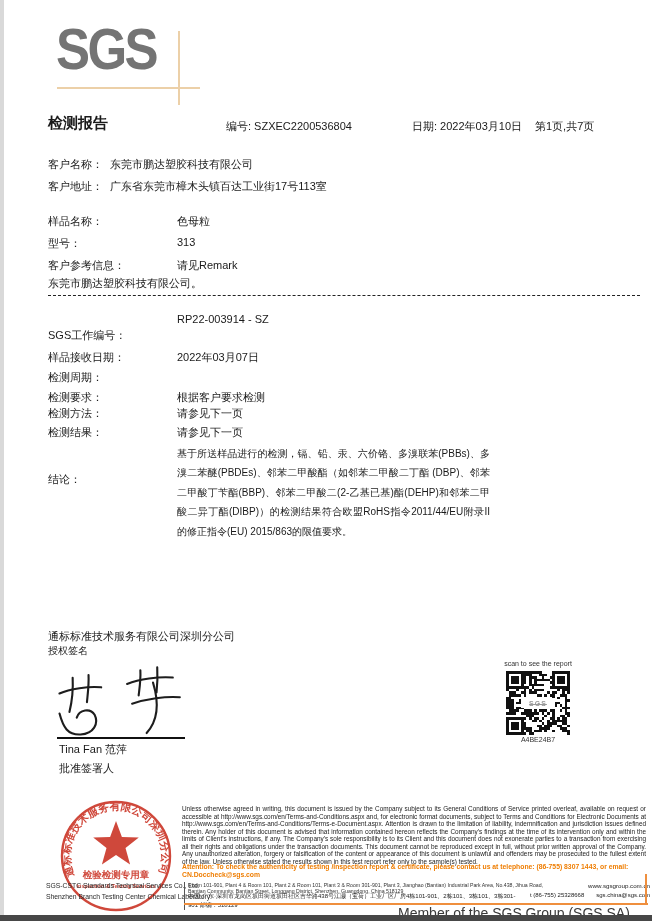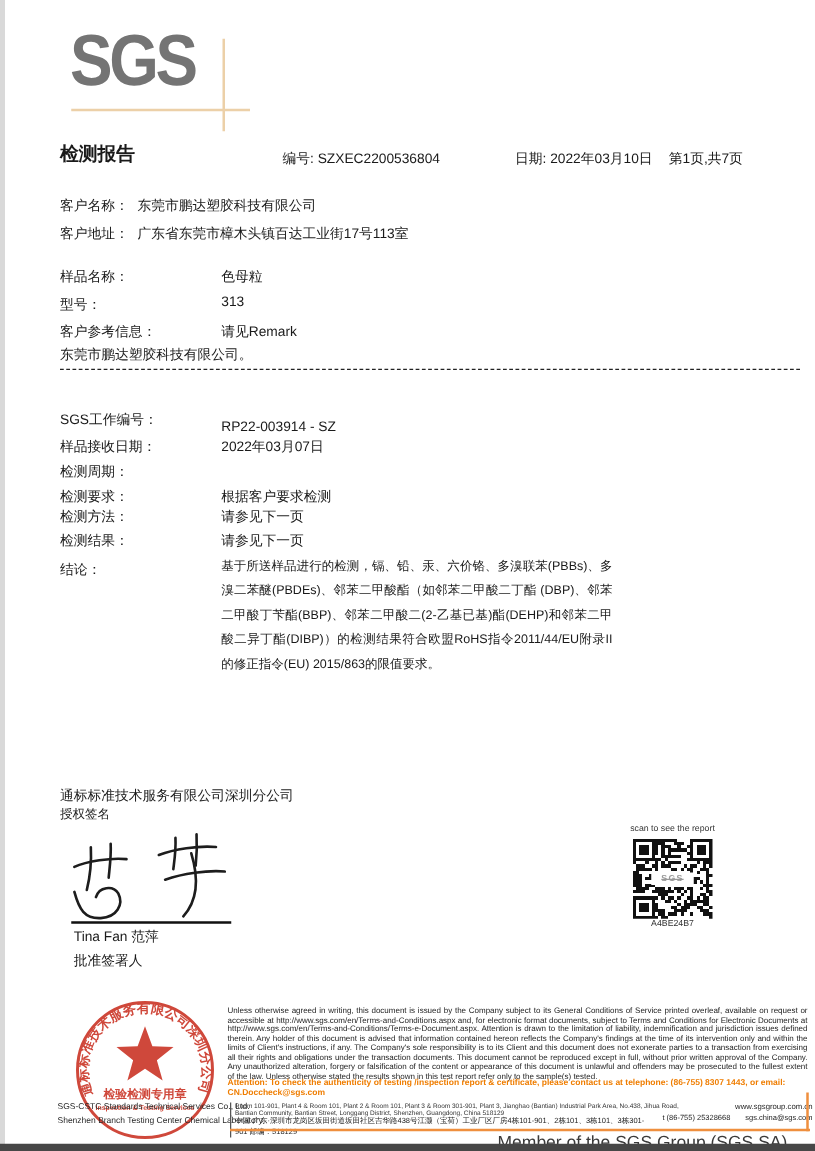--- a/index.html
+++ b/index.html
@@ -90,32 +90,32 @@
   <span class="val-s" style="top:214px">色母粒</span>
   <span class="lbl" style="top:236px">型号：</span>
   <span class="val-s" style="top:236px">313</span>
   <span class="lbl" style="top:258px">客户参考信息：</span>
   <span class="val-s" style="top:258px">请见Remark</span>
   <span class="abs note-line" style="top:276px">东莞市鹏达塑胶科技有限公司。</span>
 
   <div class="abs dash-sep"></div>
 
   <span class="lbl" style="top:328px">SGS工作编号：</span>
-  <span class="val-s" style="top:336px">RP22-003914 - SZ</span>
+  <span class="val-s" style="top:313px">RP22-003914 - SZ</span>
   <span class="lbl" style="top:350px">样品接收日期：</span>
   <span class="val-s" style="top:350px">2022年03月07日</span>
   <span class="lbl" style="top:370px">检测周期：</span>
   <span class="lbl" style="top:390px">检测要求：</span>
   <span class="val-s" style="top:390px">根据客户要求检测</span>
   <span class="lbl" style="top:406px">检测方法：</span>
   <span class="val-s" style="top:406px">请参见下一页</span>
   <span class="lbl" style="top:425px">检测结果：</span>
   <span class="val-s" style="top:425px">请参见下一页</span>
 
-  <span class="lbl" style="top:448px">结论：</span>
+  <span class="lbl" style="top:472px">结论：</span>
   <div class="abs conclusion-text">基于所送样品进行的检测，镉、铅、汞、六价铬、多溴联苯(PBBs)、多溴二苯醚(PBDEs)、邻苯二甲酸酯（如邻苯二甲酸二丁酯 (DBP)、邻苯二甲酸丁苄酯(BBP)、邻苯二甲酸二(2-乙基已基)酯(DEHP)和邻苯二甲酸二异丁酯(DIBP)）的检测结果符合欧盟RoHS指令2011/44/EU附录II的修正指令(EU) 2015/863的限值要求。</div>
 
   <div class="abs sig-company">通标标准技术服务有限公司深圳分公司</div>
   <div class="abs sig-auth">授权签名</div>
   <svg class="abs sig-svg" width="150" height="72" viewBox="0 0 150 72">
     <g fill="none" stroke="#1d1d1d" stroke-width="2.1" stroke-linecap="round" stroke-linejoin="round" transform="rotate(-3 75 36)">
       <path d="M8,24 C18,20 38,18 50,20"></path>
       <path d="M22,9 C22,19 20,33 17,43"></path>
       <path d="M38,7 C38,17 36,27 35,34"></path>
       <path d="M7,44 C10,58 14,66 27,66 C40,66 46,56 42,47 C38,40 27,41 24,49"></path>

